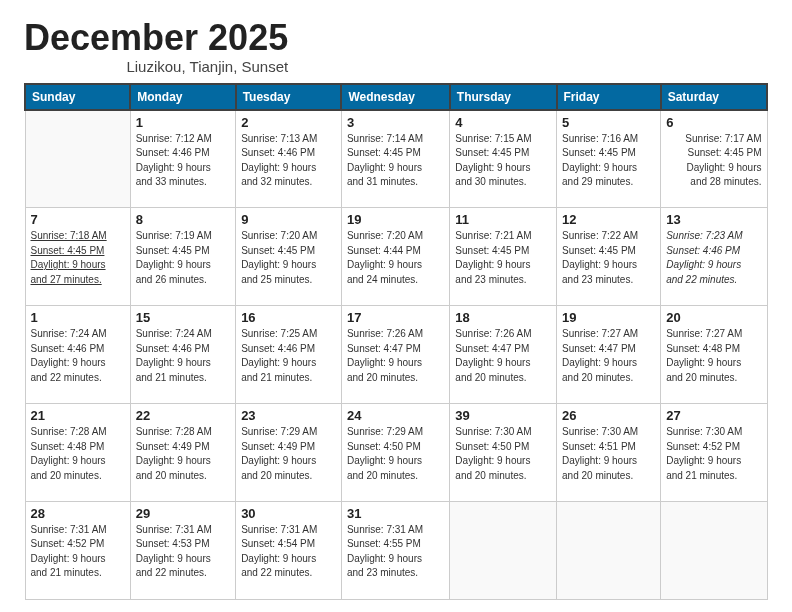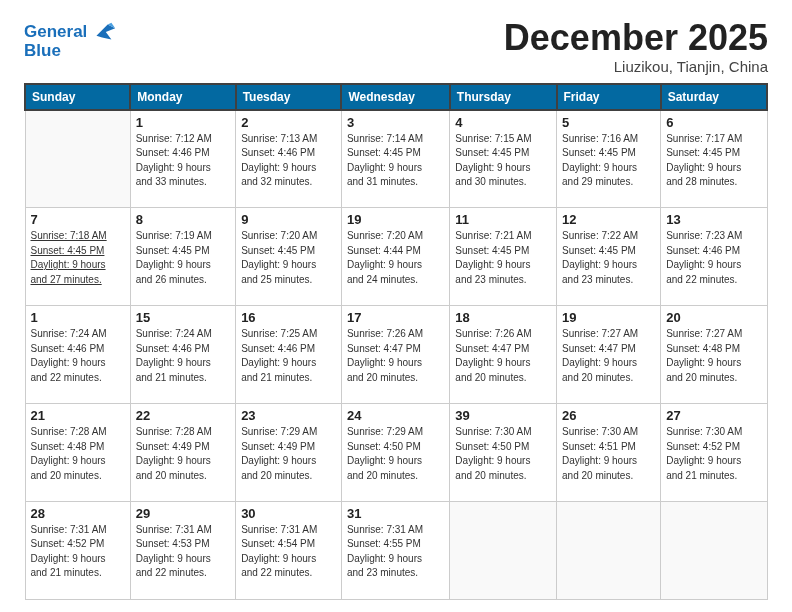--- a/index.html
+++ b/index.html
@@ -92,37 +92,23 @@
     }
     .empty-cell {
       background: #f9f9f9;
     }
   </style>
 </head>
 <body>
 
 <div class="page">
   <div class="header">
-    <div class="logo">
-      <div>
-        <div style="display:flex;align-items:center;">
-          <span class="logo-text">
-            <span>General</span>
-          </span>
-          <svg class="logo-icon" viewBox="0 0 30 28" xmlns="http://www.w3.org/2000/svg">
-            <polygon points="8,18 20,6 28,10 18,14 24,22 14,20" fill="#1a6fba"></polygon>
-            <polygon points="20,6 28,10 24,4" fill="#4a9fe0"></polygon>
-          </svg>
-        </div>
-        <div class="logo-text" style="color:#1a6fba;margin-top:-4px;">Blue</div>
-      </div>
-    </div>
     <div class="title-block">
       <div class="month-title">December 2025</div>
-      <div class="subtitle">Liuzikou, Tianjin, China</div>
+      <div class="subtitle">Liuzikou, Tianjin, Sunset</div>
     </div>
   </div>
 
   <table class="calendar">
     <thead>
       <tr>
         <th>Sunday</th>
         <th>Monday</th>
         <th>Tuesday</th>
         <th>Wednesday</th>
@@ -164,21 +150,21 @@
           </td>
           <td>
             <span class="day-num">5</span>
             <div class="day-info" style="white-space: pre-line;">Sunrise: 7:16 AM
 Sunset: 4:45 PM
 Daylight: 9 hours
 and 29 minutes.</div>
           </td>
           <td>
             <span class="day-num">6</span>
-            <div class="day-info" style="white-space: pre-line;">Sunrise: 7:17 AM
+            <div class="day-info" style="white-space: pre-line; text-align: right;">Sunrise: 7:17 AM
 Sunset: 4:45 PM
 Daylight: 9 hours
 and 28 minutes.</div>
           </td>
         </tr>
         <tr>
           <td>
             <span class="day-num">7</span>
             <div class="day-info" style="white-space: pre-line; text-decoration: underline;">Sunrise: 7:18 AM
 Sunset: 4:45 PM
@@ -215,21 +201,21 @@
           </td>
           <td>
             <span class="day-num">12</span>
             <div class="day-info" style="white-space: pre-line;">Sunrise: 7:22 AM
 Sunset: 4:45 PM
 Daylight: 9 hours
 and 23 minutes.</div>
           </td>
           <td>
             <span class="day-num">13</span>
-            <div class="day-info" style="white-space: pre-line;">Sunrise: 7:23 AM
+            <div class="day-info" style="white-space: pre-line; font-style: italic;">Sunrise: 7:23 AM
 Sunset: 4:46 PM
 Daylight: 9 hours
 and 22 minutes.</div>
           </td>
         </tr>
         <tr>
           <td>
             <span class="day-num">1</span>
             <div class="day-info" style="white-space: pre-line;">Sunrise: 7:24 AM
 Sunset: 4:46 PM

